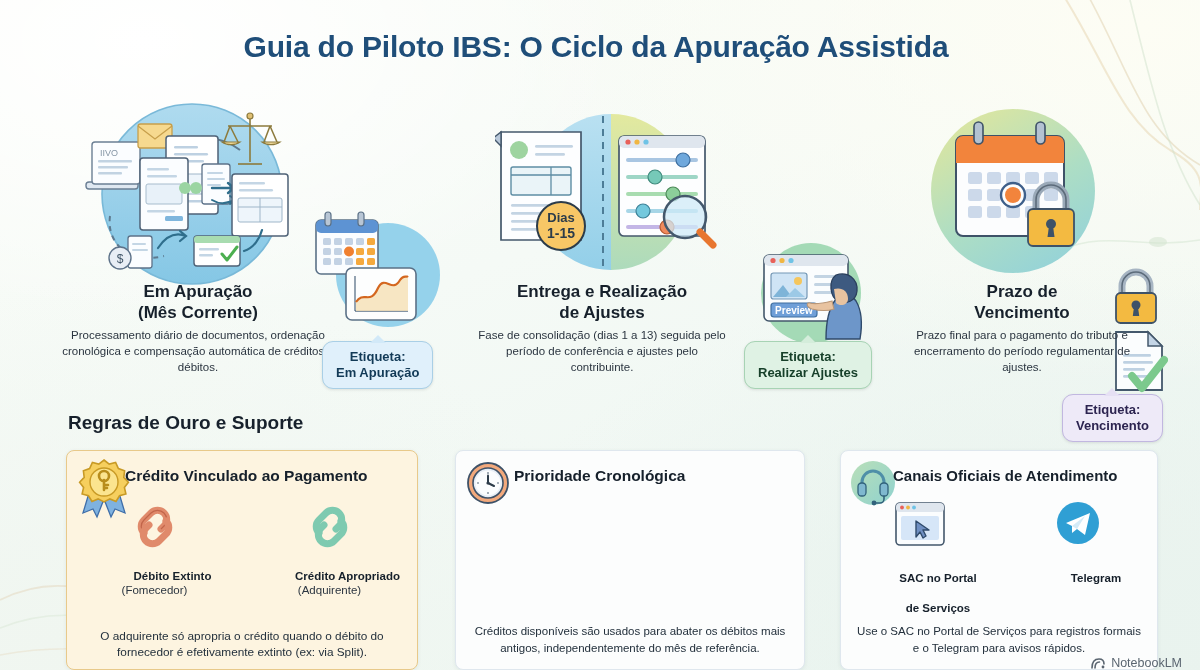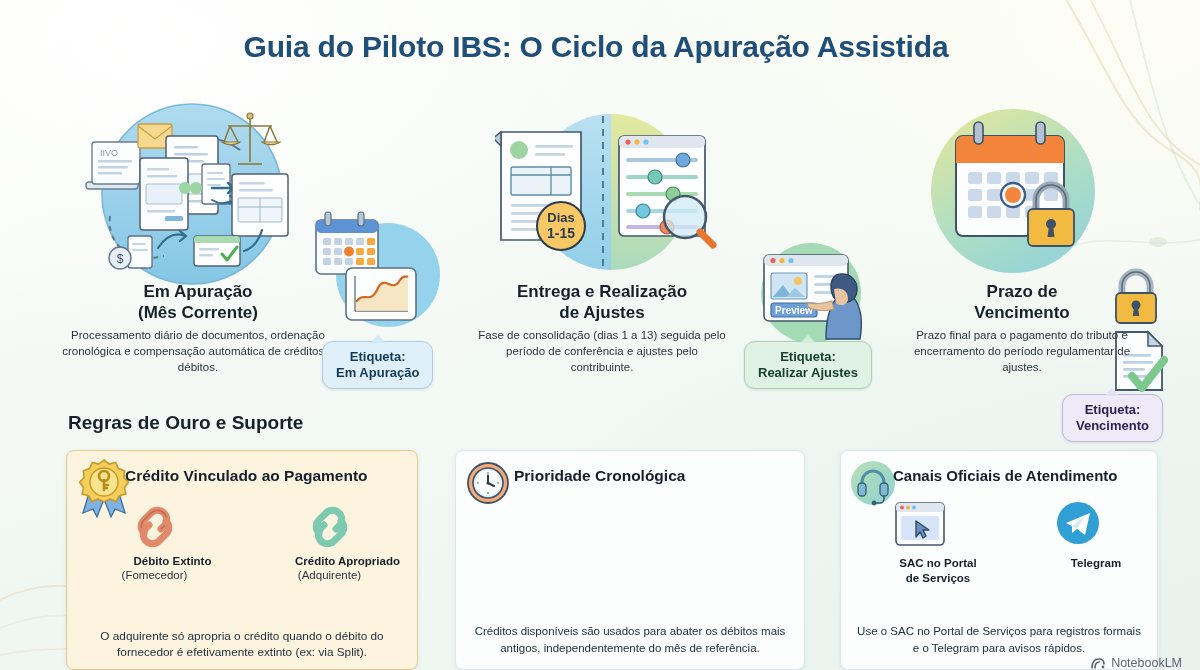--- a/index.html
+++ b/index.html
@@ -96,21 +96,21 @@
     text-align: center; font-size: 11.5px; color: #23303c; line-height: 1.42;
   }
   #card-1 .card-foot { bottom: 8px; font-size: 11.8px; }
 
   .badge-icon { position: absolute; left: 8px; top: 6px; }
 
   
   .sub-row { position: absolute; left: 0; right: 0; top: 54px; display: flex; }
   .sub-item { flex: 1; text-align: center; }
   .sub-label {
-    font-size: 11.5px; font-weight: bold; color: #16202b; line-height: 1.25; margin-top: 1px; padding-left: 36px;
+    font-size: 11.5px; font-weight: bold; color: #16202b; line-height: 1.25; margin-top: 16px; padding-left: 36px;
   }
   .sub-sub { font-size: 11.5px; color: #2b3540; line-height: 1.25; }
 
   
   .watermark {
     position: absolute; right: 18px; bottom: 0;
     display: flex; align-items: flex-end; gap: 5px;
     font-size: 12.5px; color: #5a6570; z-index: 8;
   }
 </style>

